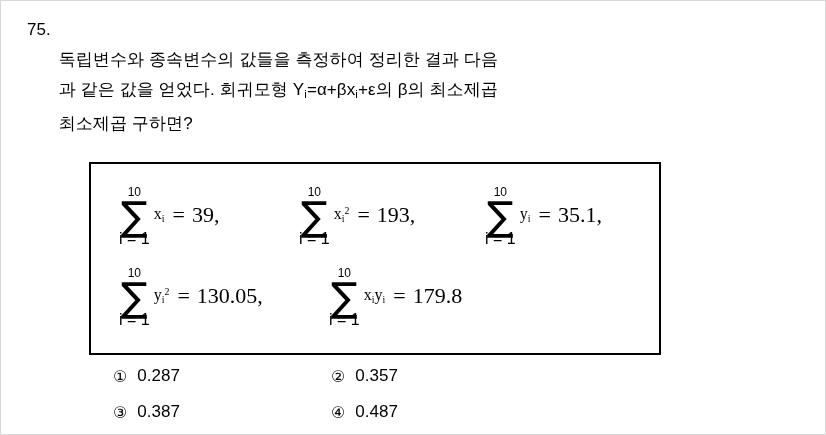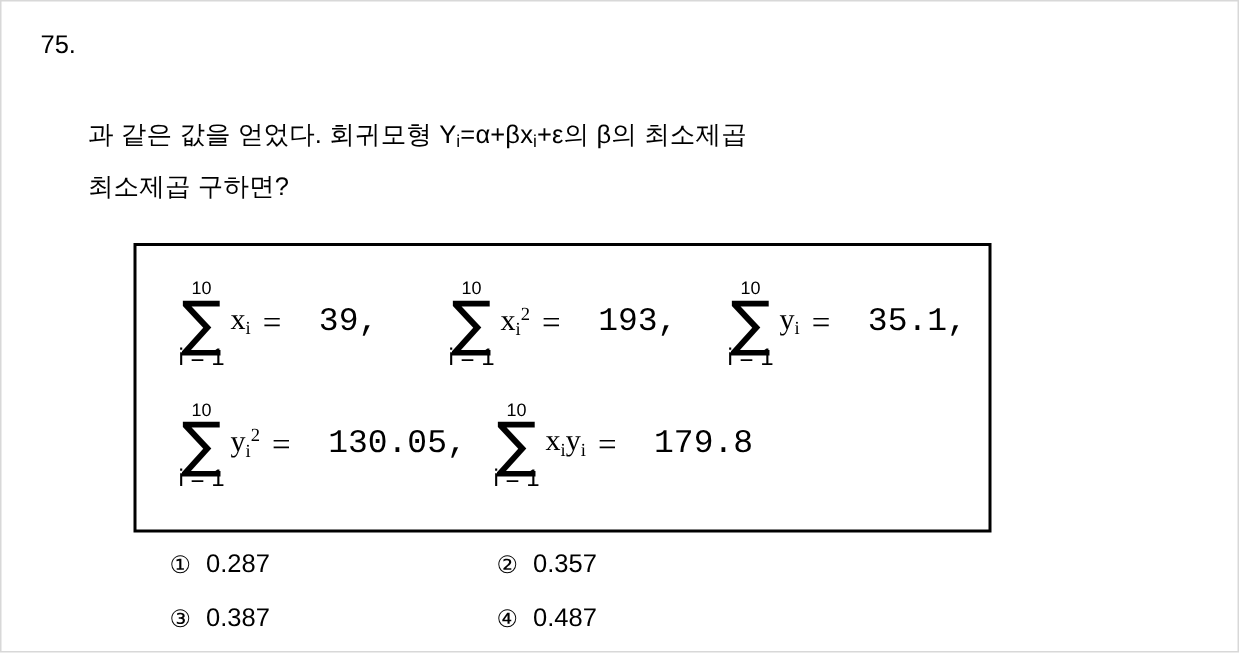--- a/index.html
+++ b/index.html
@@ -103,45 +103,44 @@
   }
   .sigma-bot {
     font-size: 16px;
     line-height: 12px;
     display: block;
     margin-top: -3px;
     text-align: right;
   }
   .operand {
     font-family: "Liberation Serif", serif;
-    font-size: 20px;
+    font-size: 16px;
     position: relative;
     top: -1px;
   }
   .operand sub {
     font-size: 0.62em;
     vertical-align: -0.3em;
   }
   .operand sup {
     font-size: 0.62em;
     vertical-align: 0.55em;
   }
   .eq {
     font-family: "Liberation Serif", serif;
     font-size: 22px;
     margin: 0 7px 0 8px;
     position: relative;
     top: -1px;
   }
   .val {
-    font-family: Liberation Mono, monospace;
+    font-family: Liberation Serif, serif;
     font-size: 22px;
     position: relative;
     top: -1px;
-    margin-left: 18px;
   }
 
   
   .choices {
     position: absolute;
     left: 112px;
     top: 357px;
     width: 560px;
   }
   .choice-row {
@@ -164,21 +163,21 @@
 </style>
 </head>
 <body>
 
 <div class="page">
 
   <div class="question">
     <div class="q-number">75.</div>
     <div class="q-text">
       <br>
-      <br>
+      <span>독립변수와 종속변수의 값들을 측정하여 정리한 결과 다음</span><br>
       <span>과 같은 값을 얻었다. 회귀모형 Y</span><sub>i</sub><span>=α+βx</span><sub>i</sub><span>+ε의 β의 최소제곱</span><br>
       <span>최소제곱 구하면?</span>
     </div>
   </div>
 
   <div class="formula-box">
 
     <div class="formula-row row1">
 
       <div class="term t1">

